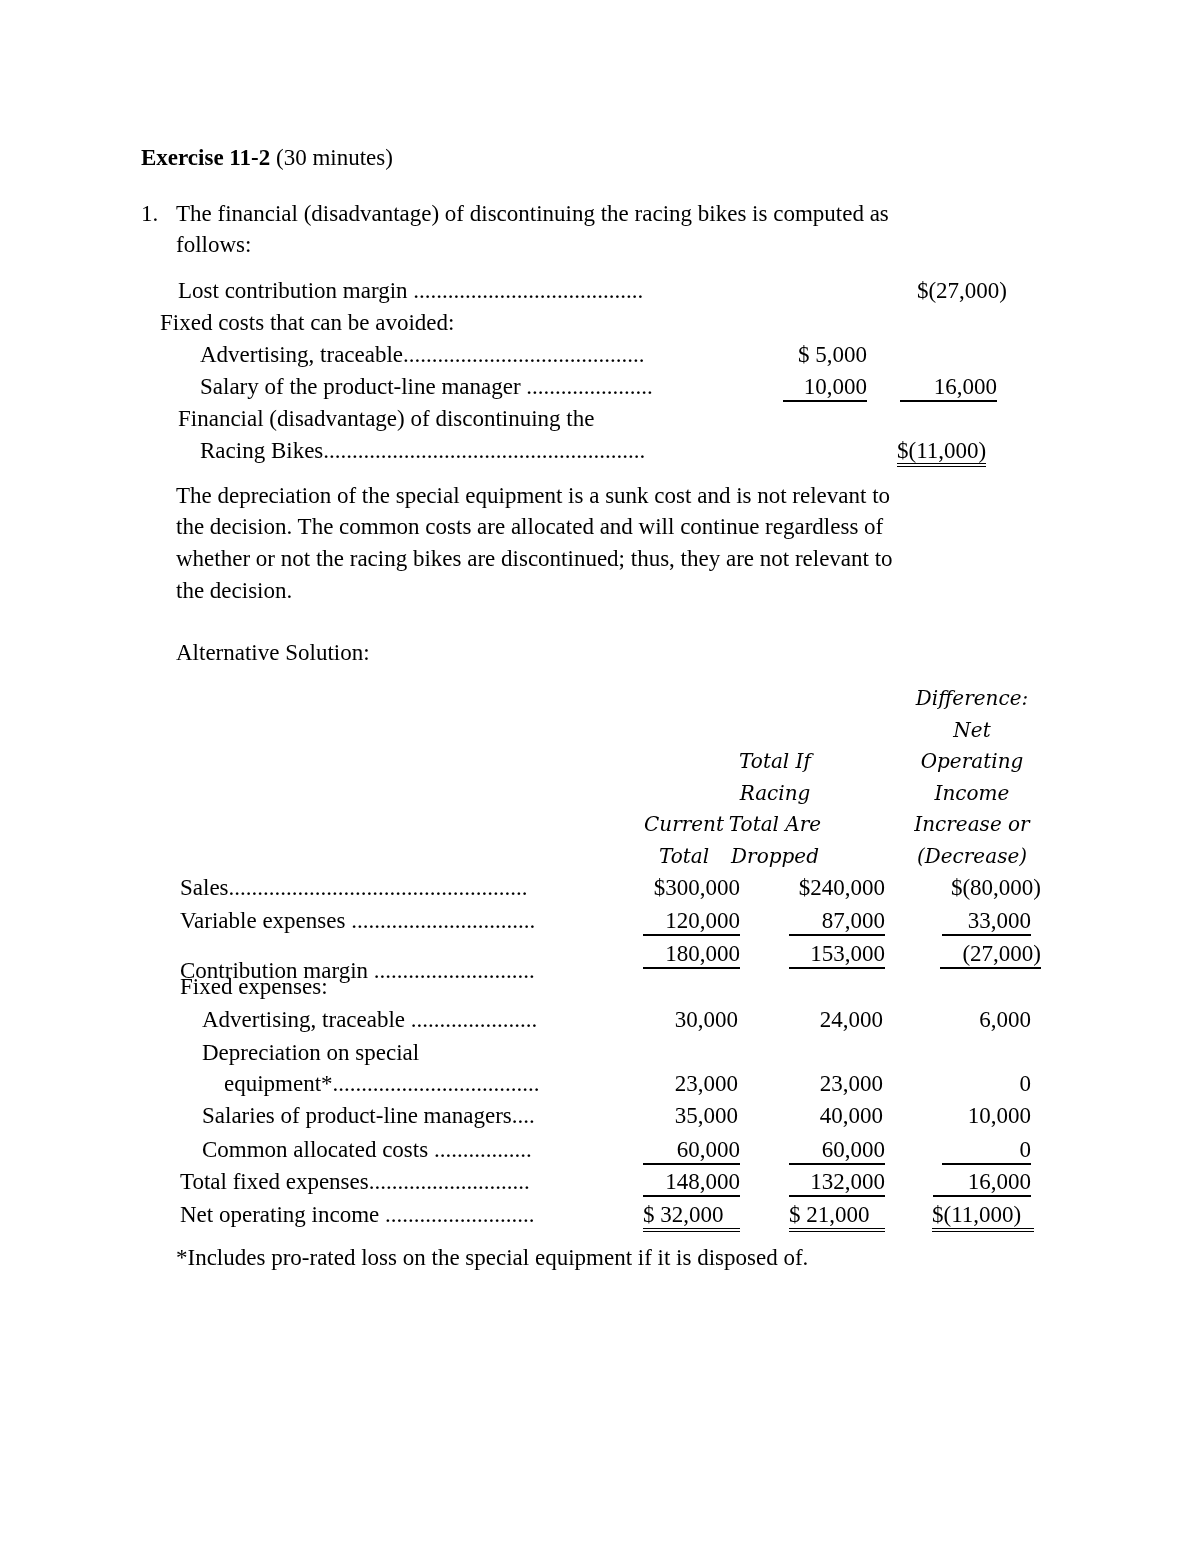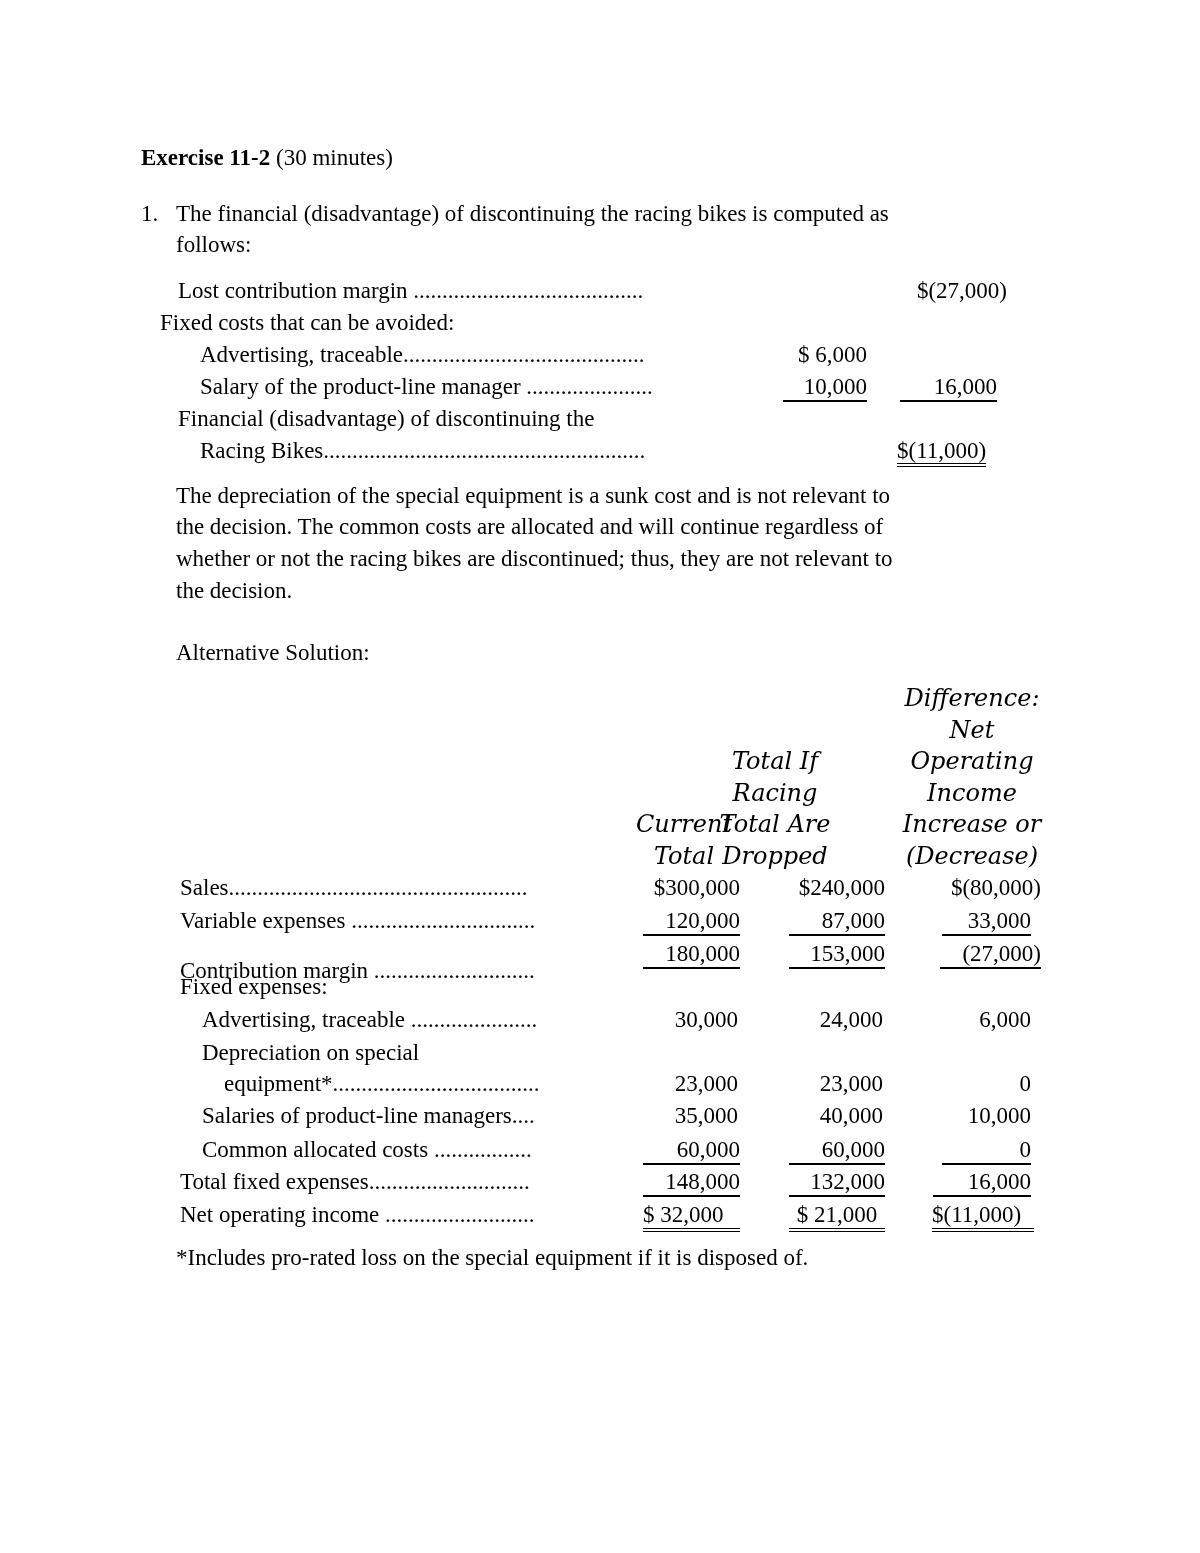--- a/index.html
+++ b/index.html
@@ -3,21 +3,21 @@
 <meta charset="utf-8">
 <style>
   html, body { margin: 0; padding: 0; background: #ffffff; }
   body {
     width: 1200px; height: 1553px; position: relative; overflow: hidden;
     font-family: "Liberation Serif", "DejaVu Serif", serif;
     color: #000; font-size: 23px;
   }
   .abs { position: absolute; white-space: nowrap; line-height: 32px; }
   .bold { font-weight: bold; }
-  .it { font-style: italic; font-family: "DejaVu Serif", serif; font-size: 24px; }
+  .it { font-style: italic; font-family: "DejaVu Serif", serif; font-size: 20px; }
   .lbl { position: absolute; white-space: nowrap; line-height: 32px; overflow: hidden; }
   .lbl .dots { letter-spacing: 0px; }
   .num { position: absolute; text-align: right; white-space: pre; line-height: 32px; }
   .ul { border-bottom: 2px solid #000; line-height: 26px; }
   .dul { border-bottom: 4px double #000; line-height: 26px; }
   .para { position: absolute; left: 176px; width: 870px; line-height: 32px; }
   .hdr { position: absolute; text-align: center; line-height: 31.5px; }
 </style>
 </head>
 <body>
@@ -35,21 +35,21 @@
   <div class="lbl" style="left:178px; top:275px; width:560px;">
     <span>Lost contribution margin</span><span class="dots"> ........................................</span>
   </div>
   <div class="num" style="left:870px; top:275px; width:137px;">$(27,000)</div>
 
   <div class="lbl" style="left:160px; top:307px;">Fixed costs that can be avoided:</div>
 
   <div class="lbl" style="left:200px; top:339px; width:538px;">
     <span>Advertising, traceable</span><span class="dots">..........................................</span>
   </div>
-  <div class="num" style="left:760px; top:339px; width:107px;">$ 6,000</div>
+  <div class="num" style="left:760px; top:339px; width:107px;">$ 5,000</div>
 
   <div class="lbl" style="left:200px; top:371px; width:538px;">
     <span>Salary of the product-line manager</span><span class="dots"> ......................</span>
   </div>
   <div class="num" style="left:783px; top:371px; width:84px;"><span class="ul" style="display:inline-block; width:84px;">10,000</span></div>
   <div class="num" style="left:900px; top:371px; width:97px;"><span class="ul" style="display:inline-block; width:97px;">16,000</span></div>
 
   <div class="lbl" style="left:178px; top:403px;">Financial (disadvantage) of discontinuing the</div>
 
   <div class="lbl" style="left:200px; top:435px; width:538px;">
@@ -128,17 +128,17 @@
   <div class="num" style="left:789px; top:1134px; width:96px;"><span class="ul" style="display:inline-block;width:96px;">60,000</span></div>
   <div class="num" style="left:942px; top:1134px; width:89px;"><span class="ul" style="display:inline-block;width:89px;">0</span></div>
 
   <div class="lbl" style="left:180px; top:1166px; width:422px;"><span>Total fixed expenses</span><span class="dots">............................</span></div>
   <div class="num" style="left:643px; top:1166px; width:97px;"><span class="ul" style="display:inline-block;width:97px;">148,000</span></div>
   <div class="num" style="left:789px; top:1166px; width:96px;"><span class="ul" style="display:inline-block;width:96px;">132,000</span></div>
   <div class="num" style="left:933px; top:1166px; width:98px;"><span class="ul" style="display:inline-block;width:98px;">16,000</span></div>
 
   <div class="lbl" style="left:180px; top:1199px; width:422px;"><span>Net operating income</span><span class="dots"> ..........................</span></div>
   <div class="num" style="left:643px; top:1199px; width:97px; text-align:left;text-decoration:underline;"><span class="dul" style="display:inline-block;width:97px;">$ 32,000</span></div>
-  <div class="num" style="left:789px; top:1199px; width:96px; text-align:center;"><span class="dul" style="display:inline-block;width:96px;">$ 21,000</span></div>
+  <div class="num" style="left:789px; top:1199px; width:96px; text-align:left;"><span class="dul" style="display:inline-block;width:96px;">$ 21,000</span></div>
   <div class="num" style="left:932px; top:1199px; width:110px; text-align:left;"><span class="dul" style="display:inline-block;width:102px;">$(11,000)</span></div>
 </div>
 
 <div class="abs" style="left:176px; top:1242px;">*Includes pro-rated loss on the special equipment if it is disposed of.</div>
 
 </body></html>

